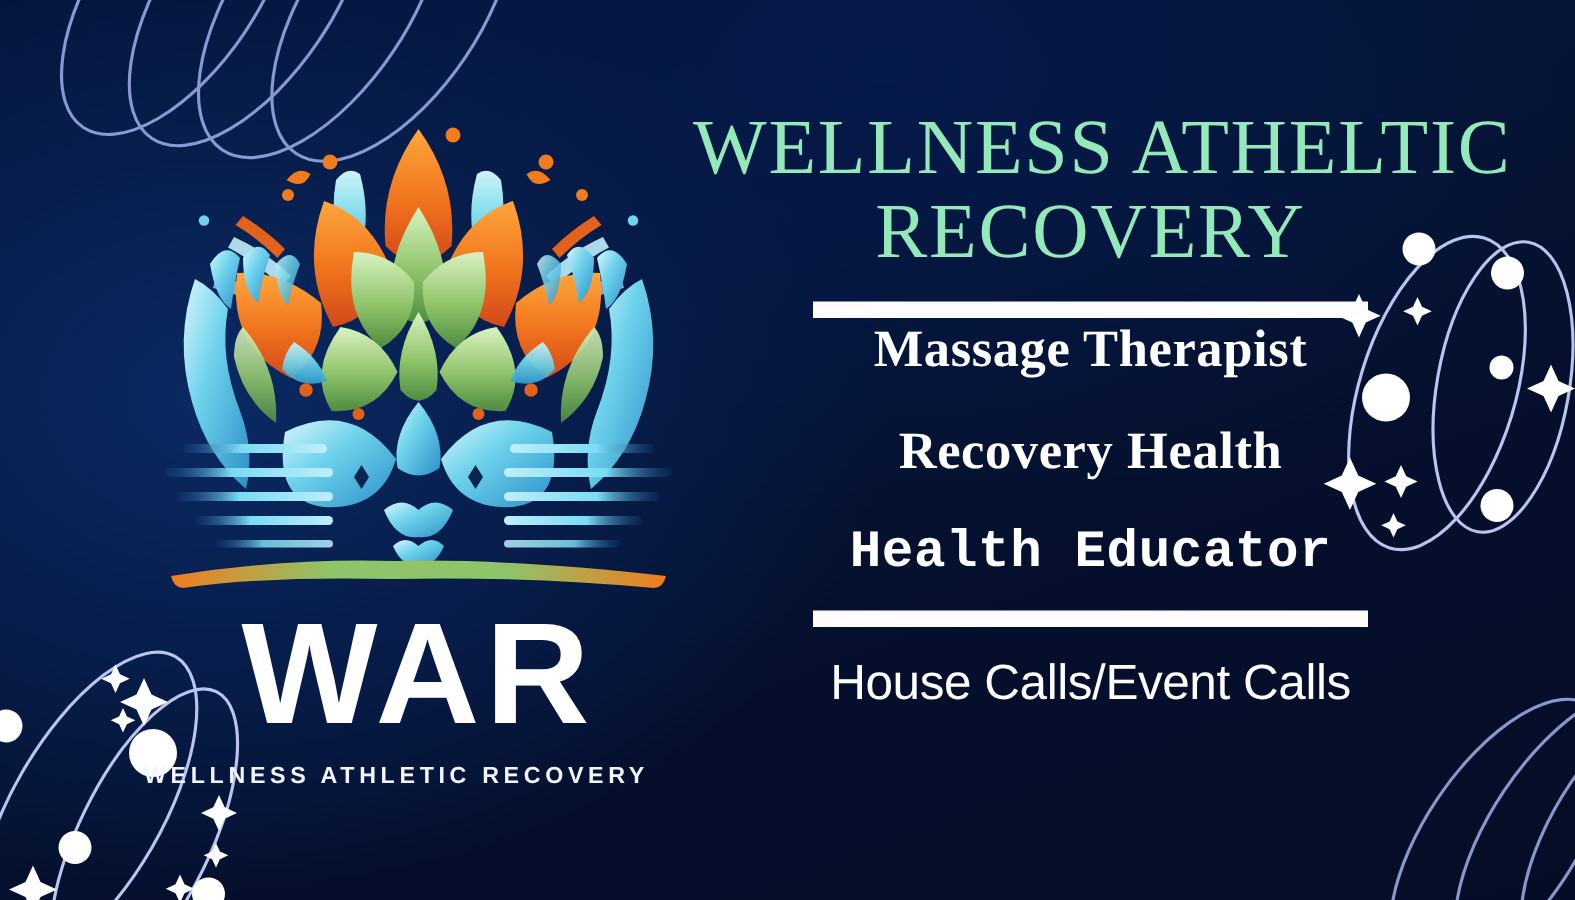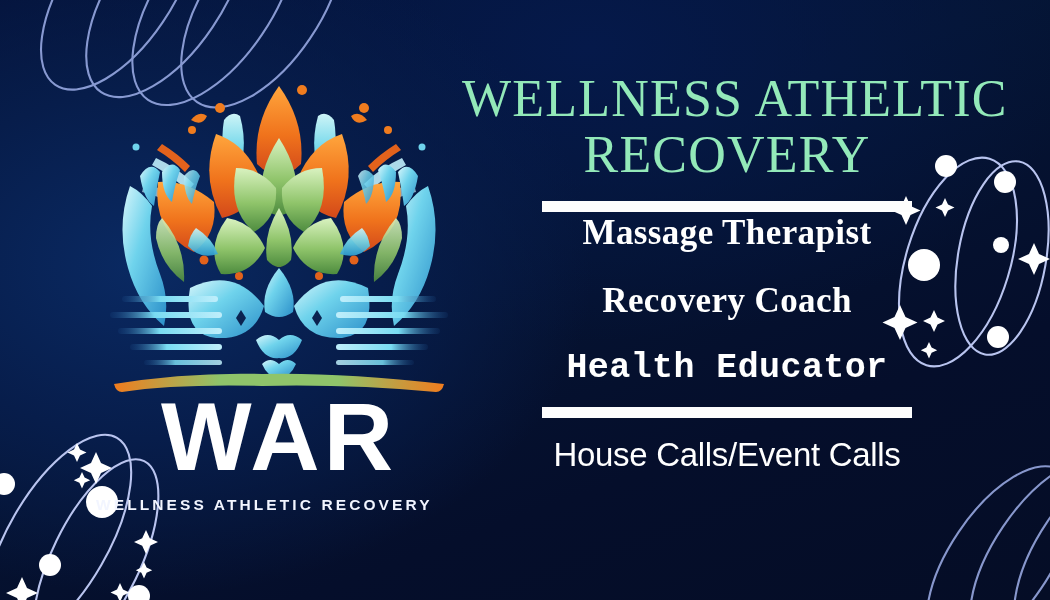--- a/index.html
+++ b/index.html
@@ -25,21 +25,21 @@
   
   #logo-block {
     position:absolute; left:96px; top:72px;
     width:366px; height:460px;
   }
   #logo-mark {
     position:absolute; left:0; top:0;
     width:366px; height:330px;
   }
   #logo-wordmark {
-    position:absolute; left:0; top:317px;
+    position:absolute; left:0; top:330px;
     width:366px; text-align:center;
   }
   #logo-war {
     font-family:"Liberation Sans", sans-serif;
     font-weight:bold;
     font-size:96px;
     letter-spacing:4px;
     color:#ffffff;
     line-height:1.0;
     text-align:center;
@@ -309,21 +309,21 @@
   <div id="text-panel">
 
     <div id="headline">
       <span class="hl-line l1">WELLNESS ATHELTIC</span>
       <span class="hl-line l2">RECOVERY</span>
     </div>
 
     <div class="rule" id="rule-top"></div>
 
     <div class="service" id="svc-1">Massage Therapist</div>
-    <div class="service" id="svc-2">Recovery Coach</div>
+    <div class="service" id="svc-2">Recovery Health</div>
     <div class="service" id="svc-3">Health Educator</div>
 
     <div class="rule" id="rule-bottom"></div>
 
     <div id="tagline">House Calls/Event Calls</div>
   </div>
 
 </div>
 
 </body></html>

